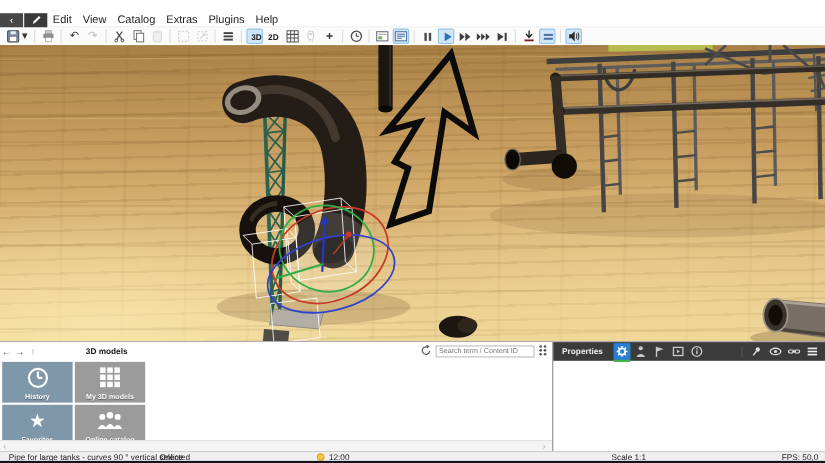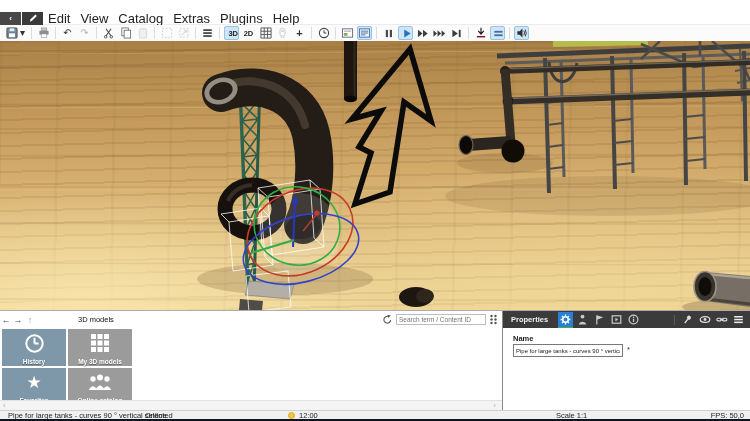--- a/index.html
+++ b/index.html
@@ -9,21 +9,21 @@
   .titlebar{position:absolute;top:0;left:0;width:750px;height:12px;background:#fff;display:flex;align-items:center;}
   .appicon{width:9px;height:9px;margin:0 4px 0 4px;background:#7a2424;border-radius:2px;display:inline-flex;align-items:center;justify-content:center;}
   .title{font-size:8px;color:#111;line-height:12px;}
   .wctrls{margin-left:auto;display:flex;}
   .wbtn{width:26px;text-align:center;font-size:8px;color:#444;line-height:12px;cursor:default;}
   
   .menubar{position:absolute;top:12px;left:0;width:750px;height:13px;background:#fff;display:flex;align-items:center;border-bottom:1px solid #ececec;box-sizing:border-box;}
   .qnav{display:flex;height:13px;}
   .qbtn{width:21px;height:13px;background:#474747;color:#fff;display:inline-flex;align-items:center;justify-content:center;font-size:8px;font-weight:bold;}
   .qbtn+.qbtn{background:#3a3a3a;margin-left:1px;}
-  .menuitem{font-size:13px;color:#222;padding:0 5px;line-height:13px;text-align:center;}
+  .menuitem{font-size:10px;color:#222;padding:0 5px;line-height:13px;text-align:center;}
   .menubar .menuitem:first-of-type{margin-left:5px;}
   
   .toolbar{position:absolute;top:25px;left:0;width:750px;height:16px;background:#fbfbfb;display:flex;align-items:center;padding-left:3px;box-sizing:border-box;}
   .tb{width:15px;height:14px;display:inline-flex;align-items:center;justify-content:center;margin:0 1px;border:1px solid transparent;border-radius:2px;font-size:8px;color:#333;box-sizing:border-box;}
   .tb.on{background:#cfe6f8;border-color:#94c4e8;justify-content:flex-end;}
   .tb.off{opacity:.38;}
   .tb.narrow{width:9px;margin-left:-2px;}
   .tb b{font-size:7.5px;font-weight:bold;color:#222;}
   .sep{display:inline-block;width:1px;height:12px;background:#dcdcdc;margin:0 3px;}
   .glyph{font-size:10px;line-height:10px;}
@@ -36,21 +36,21 @@
       repeating-linear-gradient(91deg, rgba(122,85,40,0.07) 0 3px, rgba(0,0,0,0) 3px 57px),
       repeating-linear-gradient(178.6deg, rgba(112,76,34,0.14) 0 2px, rgba(0,0,0,0) 2px 13px),
       linear-gradient(180deg,#a87f45 0%,#b58c50 12%,#c59a5c 30%,#d2ab6b 48%,#ddbb7c 66%,#e6ca8c 83%,#ecd698 100%);}
   .viewport svg{position:absolute;top:0;left:0;}
   
   .bottom{position:absolute;top:310px;left:0;width:750px;height:100px;background:#fff;border-top:1px solid #adadad;box-sizing:border-box;}
   .catalog{position:absolute;top:0;left:0;width:502px;height:100px;background:#fff;}
   .cat-header{position:absolute;top:0;left:0;width:502px;height:17px;display:flex;align-items:center;background:#fff;}
   .cnav{font-size:9px;color:#4a4a4a;width:12px;text-align:center;font-weight:bold;}
   .cnav.dim{color:#9a9a9a;}
-  .cat-title{font-size:7.5px;font-weight:normal;color:#111;margin-left:8px;padding-left:34px;}
+  .cat-title{font-size:7.5px;font-weight:bold;color:#111;margin-left:8px;padding-left:34px;}
   .searchgrp{margin-left:auto;display:flex;align-items:center;margin-right:4px;}
   .search-input{width:90px;height:11px;font-size:6.5px;font-family:"Liberation Sans",sans-serif;color:#333;border:1px solid #bdbdbd;padding:0 2px;margin:0 3px;box-sizing:border-box;}
   .tiles{position:absolute;top:18px;left:2px;}
   .tile{position:absolute;width:64px;height:37px;cursor:pointer;}
   .tile.blue{background:#7e97a9;}
   .tile.gray{background:#9b9b9b;}
   .tile .ticon{position:absolute;top:3px;left:0;width:64px;height:22px;display:flex;align-items:center;justify-content:center;}
   .tile .tlabel{position:absolute;bottom:1px;left:0;width:64px;text-align:center;font-size:6.5px;font-weight:bold;color:#fff;text-shadow:0 1px 1px rgba(0,0,0,.45);}
   .star-glyph{font-size:17px;color:#fff;line-height:17px;}
   .hscroll{position:absolute;left:0;top:89px;width:502px;height:11px;background:#f4f4f4;border-top:1px solid #e3e3e3;box-sizing:border-box;}
@@ -512,25 +512,20 @@
             </span>
           <span class="ptab">
               <svg width="11" height="11" viewBox="0 0 11 11">
                 <rect x="1.2" y="2" width="8.6" height="1.5" fill="#eee"></rect>
                 <rect x="1.2" y="4.8" width="8.6" height="1.5" fill="#eee"></rect>
                 <rect x="1.2" y="7.6" width="8.6" height="1.5" fill="#eee"></rect>
               </svg>
             </span>
         </span>
       </div>
-      <div class="props-body">
-        <span class="name-label">Name</span>
-        <input class="name-input" value="Pipe for large tanks - curves 90 ° vertical" style="">
-        <span class="modmark">*</span>
-      </div>
     </div>
   </div>
 
   <div class="statusbar">
     <span class="st-sel">Pipe for large tanks - curves 90 ° vertical selected</span>
     <span class="st-ground">Online</span>
     <span class="sun"></span>
     <span class="st-time">12:00</span>
     <span class="st-scale">Scale 1:1</span>
     <span class="st-fps">FPS: 50,0</span>

